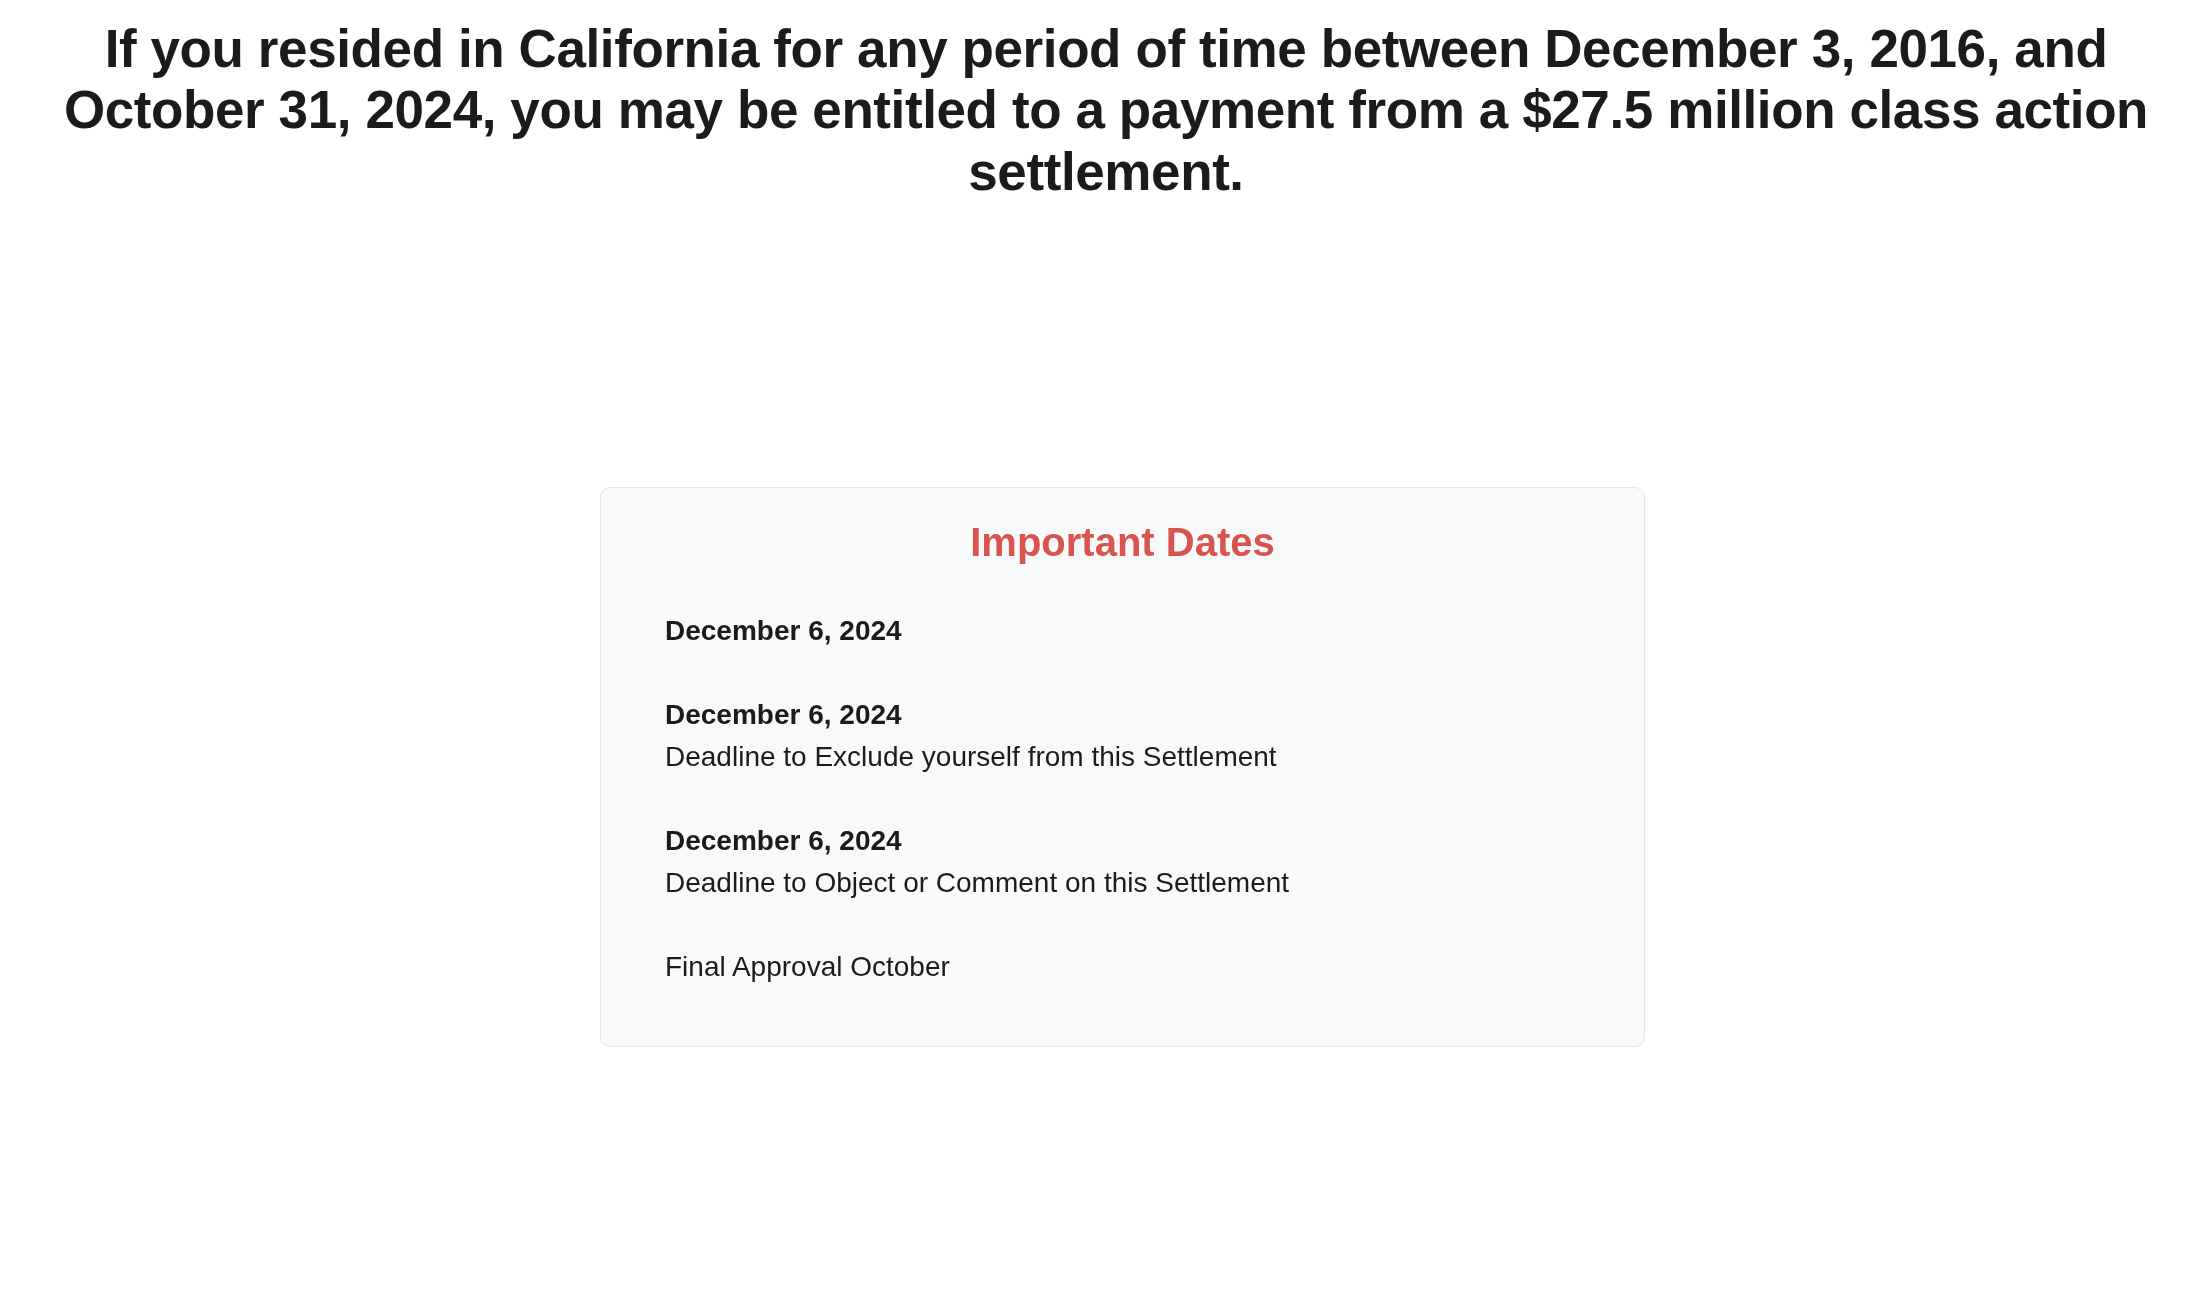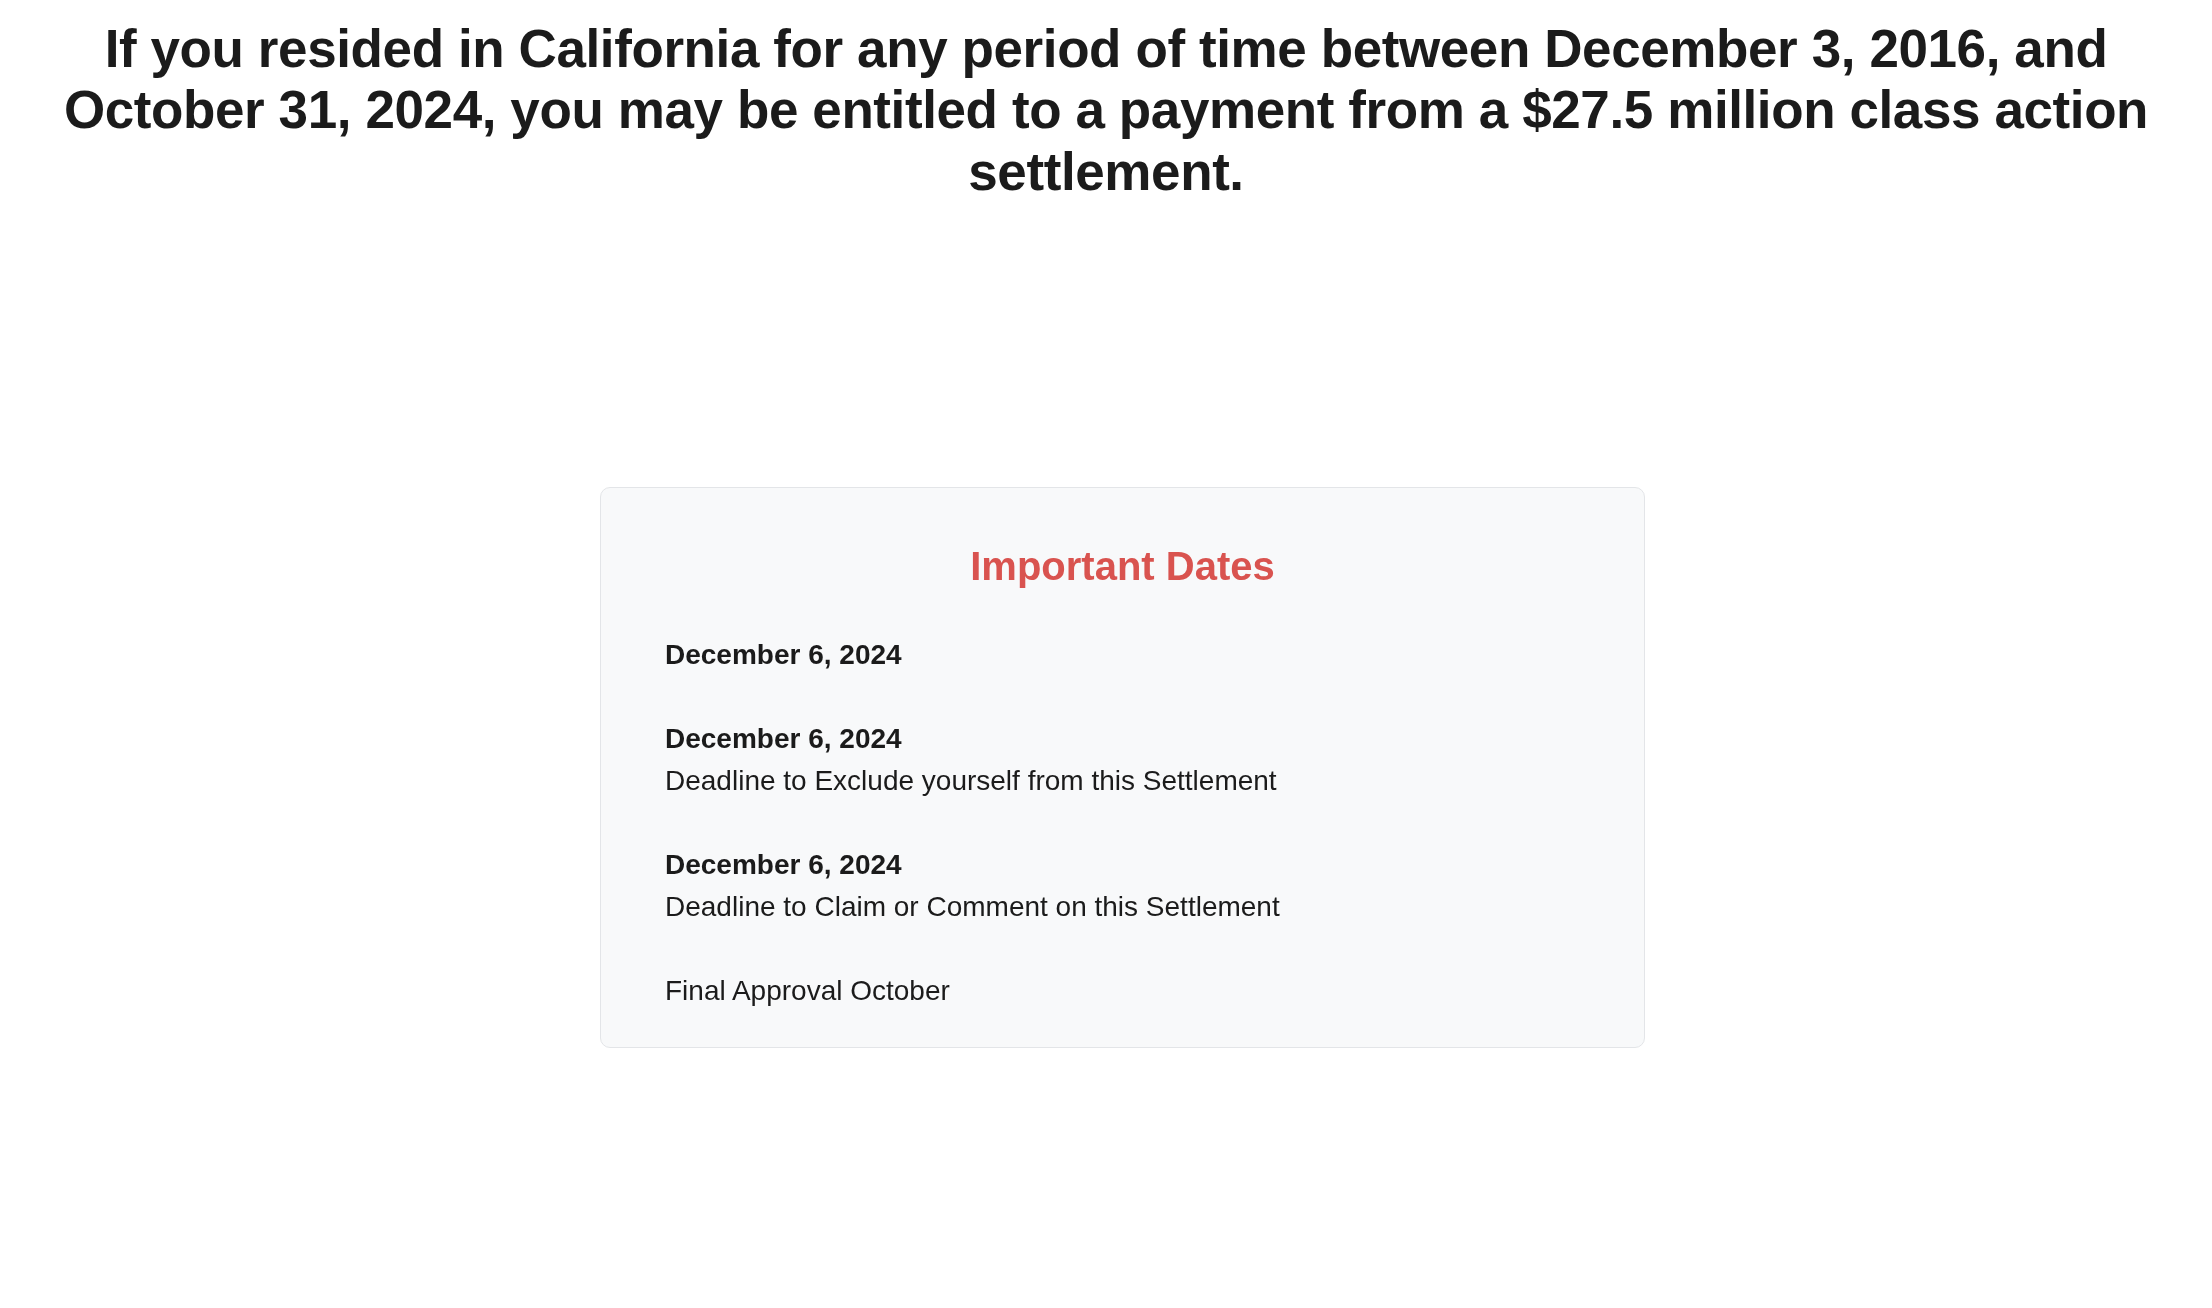--- a/index.html
+++ b/index.html
@@ -47,21 +47,21 @@
   .dates-card {
     position: absolute;
     left: 600px;
     top: 487px;
     width: 1045px;
     min-height: 560px;
     background: #f8f9fa;
     border: 1px solid #e3e5e8;
     border-radius: 10px;
     box-sizing: border-box;
-    padding: 56px 0 40px 0;
+    padding: 32px 0 40px 0;
   }
   .dates-title {
     text-align: center;
     color: #d9534f;
     font-size: 40px;
     font-weight: 700;
     margin: 0 0 50px 0;
   }
   .date-entry {
     padding: 0 64px;
@@ -98,21 +98,21 @@
       <div class="date-label">December 6, 2024</div>
     </div>
 
     <div class="date-entry">
       <div class="date-label">December 6, 2024</div>
       <div class="date-desc">Deadline to Exclude yourself from this Settlement</div>
     </div>
 
     <div class="date-entry">
       <div class="date-label">December 6, 2024</div>
-      <div class="date-desc">Deadline to Claim or Comment on this Settlement</div>
+      <div class="date-desc">Deadline to Object or Comment on this Settlement</div>
     </div>
 
     <div class="date-entry">
       <div class="date-desc">Final Approval October</div>
     </div>
   </div>
 
 </div>
 
 </body></html>

